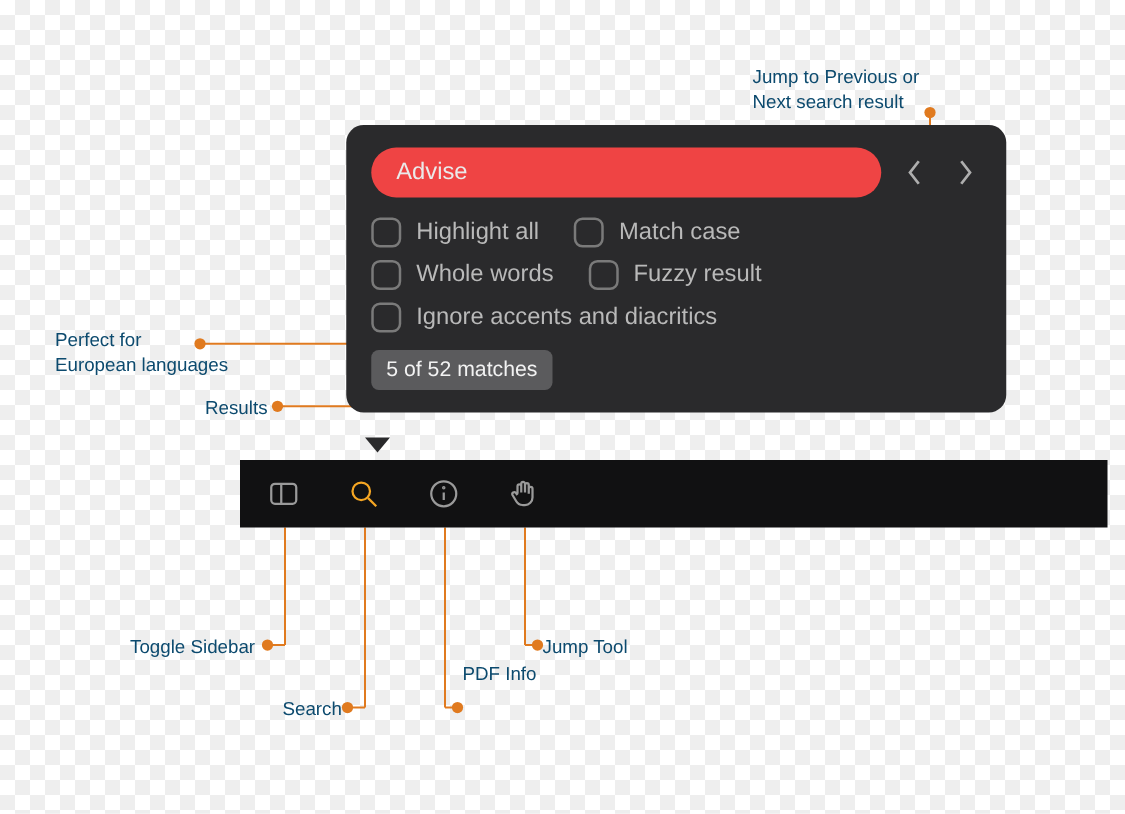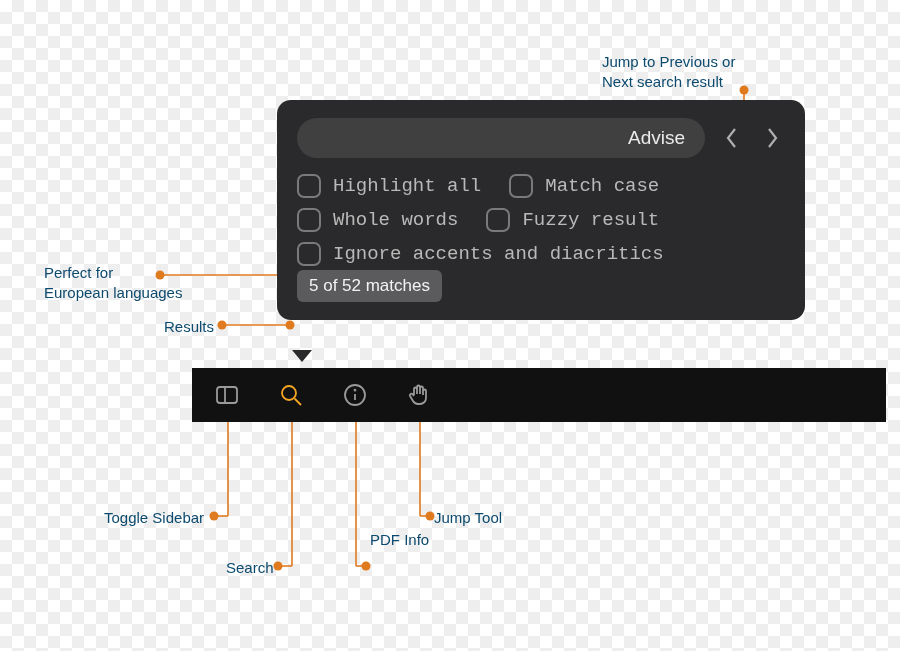--- a/index.html
+++ b/index.html
@@ -28,51 +28,50 @@
     background: #2a2a2c;
     border-radius: 14px;
     padding: 18px 20px 18px 20px;
     color: #c8c8c8;
   }
   .popover .row1 {
     display: flex; align-items: center; gap: 14px;
   }
   .search-field {
     flex: 1 1 auto;
-    background: #404040;
+    background: #ef4444;
     border: none;
     border-radius: 999px;
     height: 40px;
     color: #eaeaea;
     font-size: 19px;
     padding: 0 20px;
     outline: none;
-    text-align: right;
   }
   .chev {
     width: 26px; height: 26px;
     display: inline-flex; align-items: center; justify-content: center;
     color: #aeaeae;
     cursor: pointer;
   }
   .chev svg { width: 14px; height: 22px; stroke: currentColor; fill: none; stroke-width: 2.2; }
 
   .opts { margin-top: 16px; display: flex; flex-direction: column; gap: 10px; font-size: 19px; color: #b9b9b9; }
-  .optrow { display: flex; gap: 28px; font-family: Liberation Mono, monospace; }
+  .optrow { display: flex; gap: 28px; }
   .opt { display: flex; align-items: center; gap: 12px; white-space: nowrap; cursor: pointer; }
   .cbx {
     width: 24px; height: 24px;
     border: 2px solid #7a7a7a;
     border-radius: 7px;
     display: inline-block;
   }
 
   .result-badge {
     display: inline-block;
-    margin-top: 4px;
+    margin-top: 14px;
     background: #5b5b5d;
     color: #f2f2f2;
     font-size: 17px;
     padding: 6px 12px;
     border-radius: 6px;
   }
 
   .pop-tail {
     position: absolute;
     left: 292px; top: 350px;

